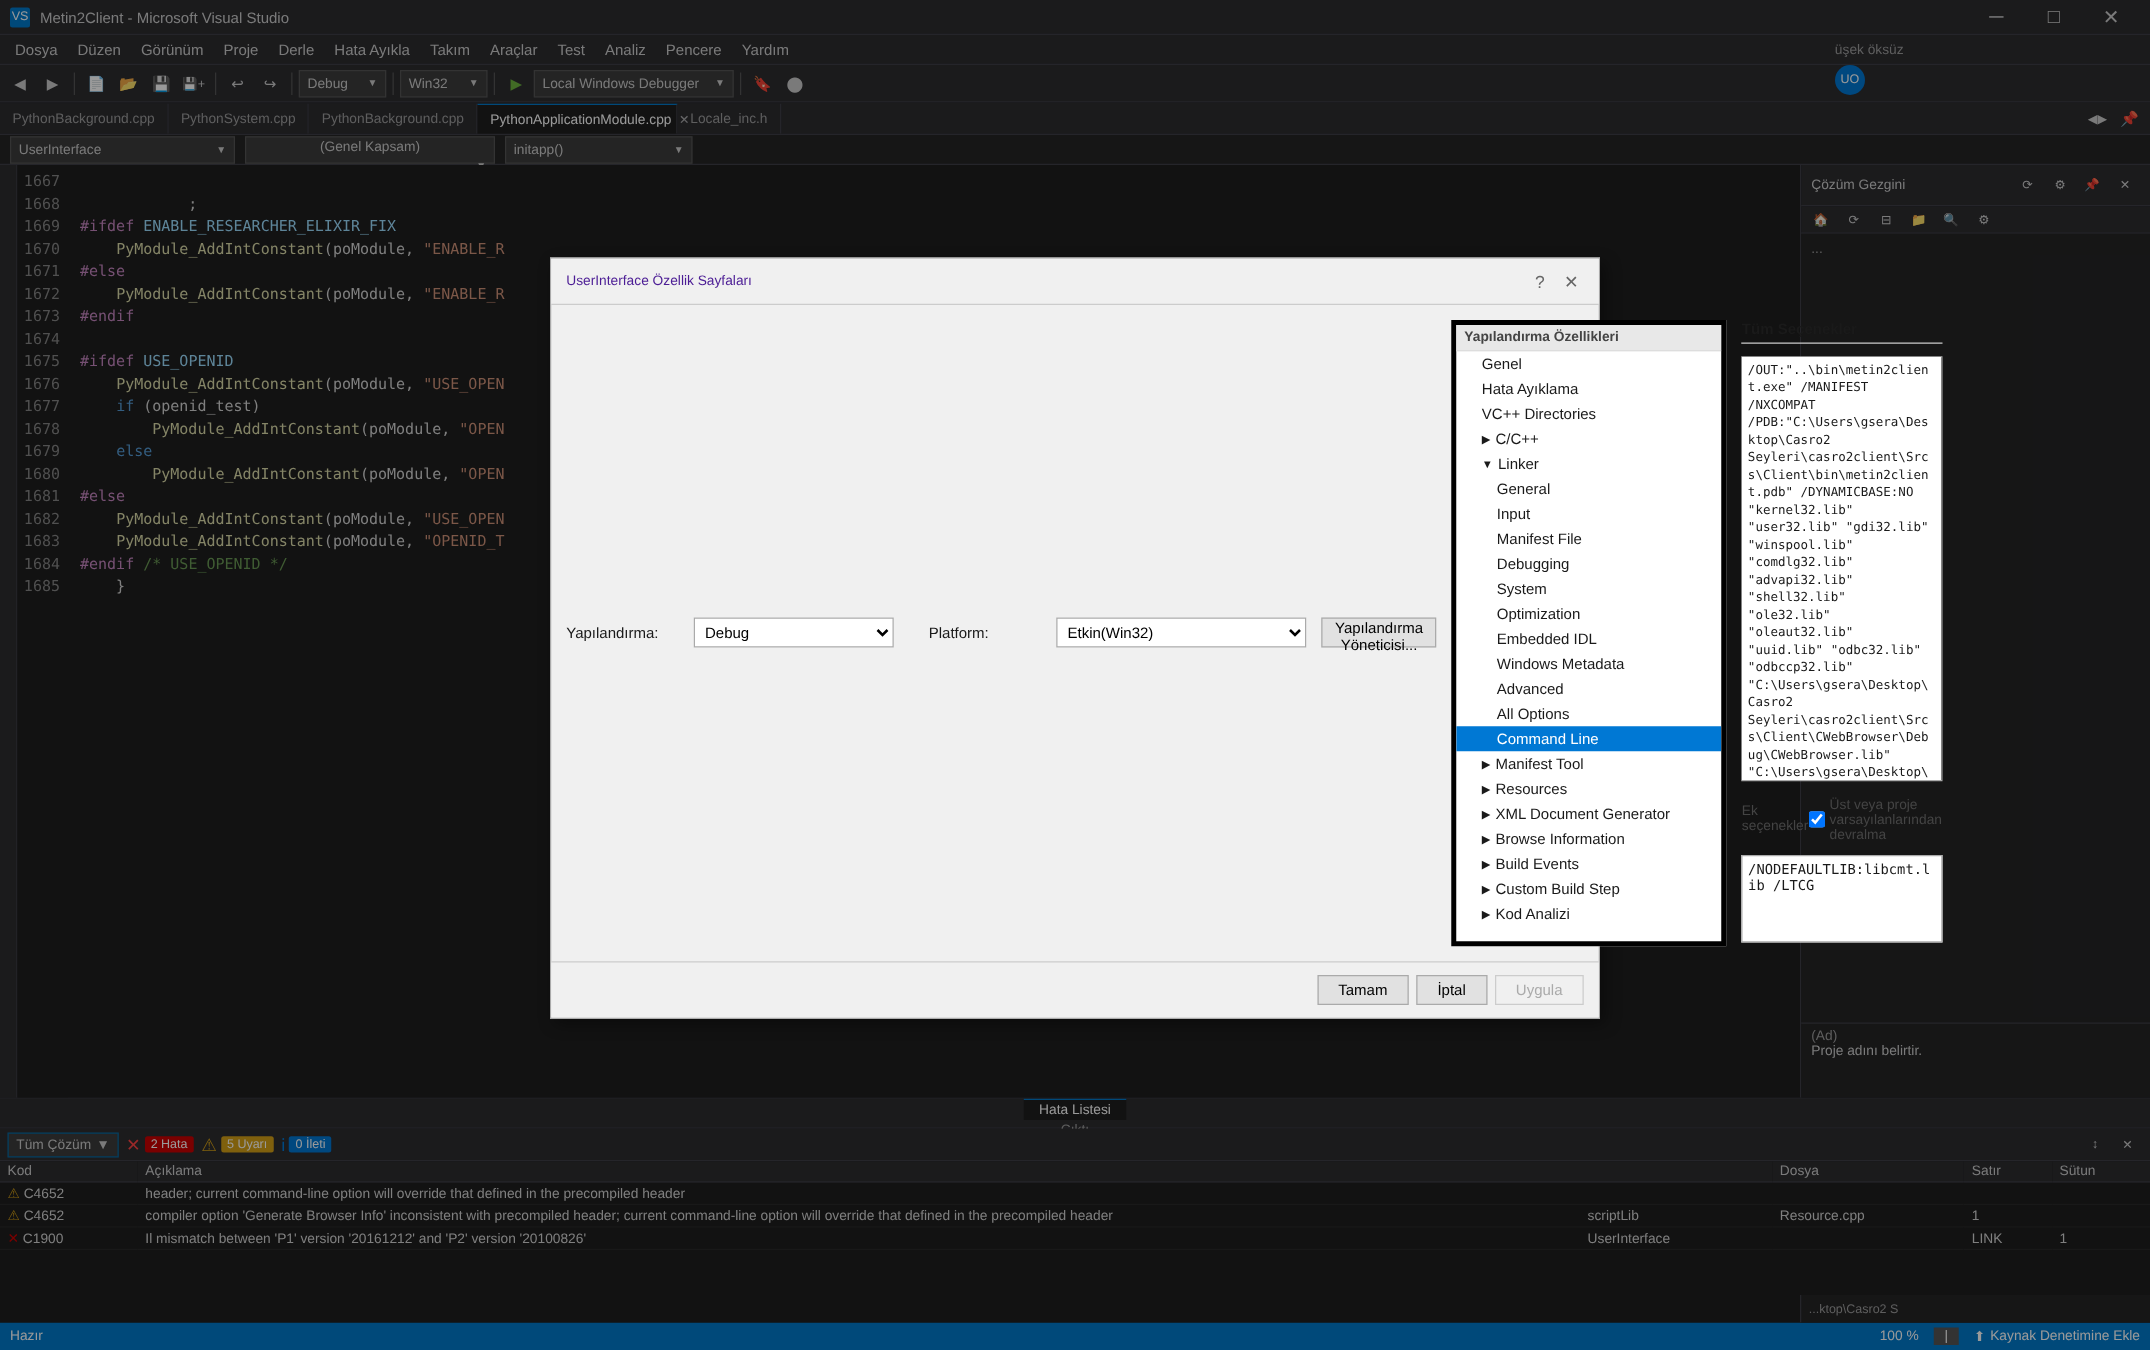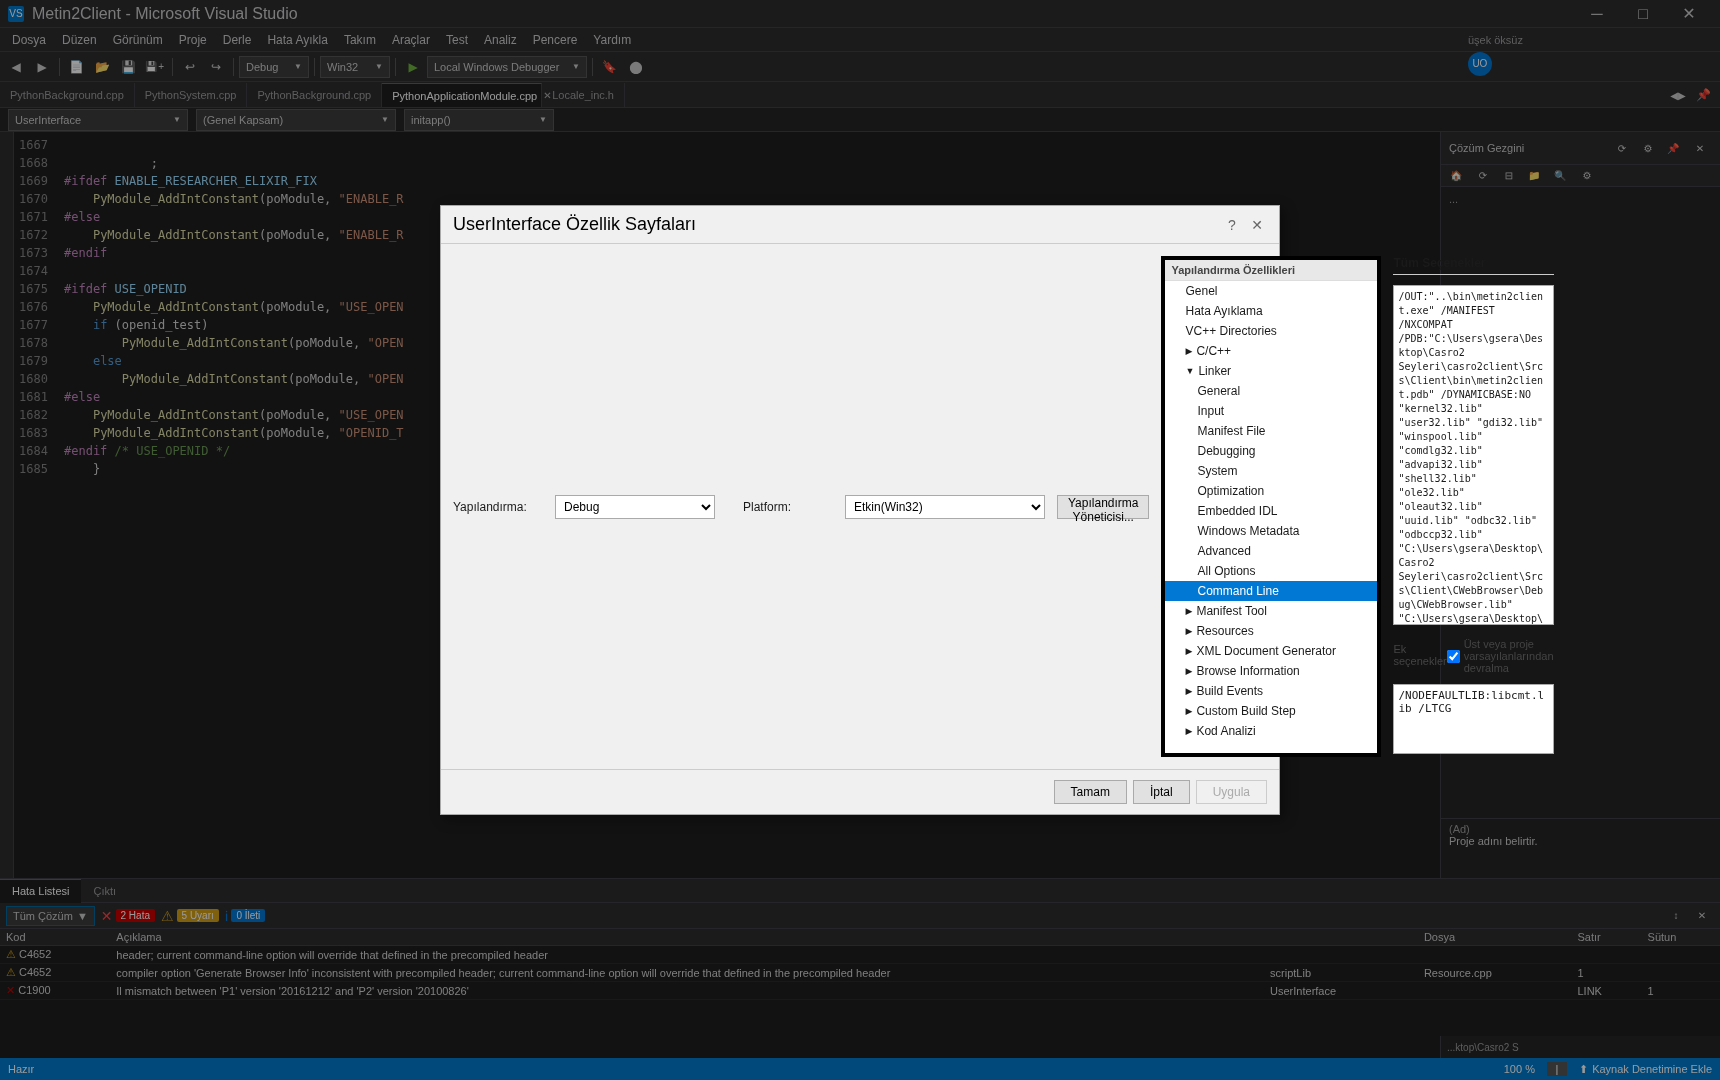--- a/index.html
+++ b/index.html
@@ -1,21 +1,21 @@
 <!DOCTYPE html>
 <html><head>
   <meta charset="utf-8">
   <style>
     * { box-sizing: border-box; margin: 0; padding: 0; }
     body { font-family: 'Segoe UI', Tahoma, sans-serif; font-size: 12px; background: #1e1e1e; color: #d4d4d4; overflow: hidden; width: 1720px; height: 1080px; position: relative; }
 
     
     .title-bar { background: #2d2d30; height: 28px; display: flex; align-items: center; padding: 0 8px; gap: 8px; border-bottom: 1px solid #3f3f46; }
     .title-bar-icon { width: 16px; height: 16px; background: #007acc; border-radius: 2px; display: flex; align-items: center; justify-content: center; color: white; font-size: 10px; flex-shrink: 0; }
-    .title-bar-text { color: #cccccc; font-size: 16px; flex: 1; }
+    .title-bar-text { color: #cccccc; font-size: 12px; flex: 1; }
     .title-bar-controls { display: flex; gap: 0; margin-left: auto; }
     .title-bar-btn { width: 46px; height: 28px; display: flex; align-items: center; justify-content: center; color: #cccccc; font-size: 16px; cursor: pointer; background: transparent; border: none; }
 
     
     .menu-bar { background: #2d2d30; height: 24px; display: flex; align-items: center; padding: 0 4px; border-bottom: 1px solid #3f3f46; }
     .menu-item { padding: 2px 8px; color: #cccccc; font-size: 12px; cursor: pointer; height: 24px; display: flex; align-items: center; }
 
     
     .toolbar { background: #2d2d30; height: 30px; display: flex; align-items: center; padding: 0 4px; gap: 2px; border-bottom: 1px solid #3f3f46; }
     .toolbar-btn { width: 24px; height: 24px; display: flex; align-items: center; justify-content: center; color: #cccccc; cursor: pointer; background: transparent; border: 1px solid transparent; border-radius: 2px; font-size: 12px; }
@@ -37,21 +37,21 @@
     .editor-inner { display: flex; flex: 1; overflow: hidden; }
     .line-numbers { width: 40px; background: #1e1e1e; color: #858585; font-size: 12px; font-family: 'Consolas', monospace; text-align: right; padding: 0 6px 0 0; line-height: 18px; overflow: hidden; user-select: none; }
     .code-content { flex: 1; color: #d4d4d4; font-size: 12px; font-family: 'Consolas', monospace; line-height: 18px; padding: 0 10px; overflow: hidden; white-space: pre; }
 
     
     .right-panel { width: 280px; background: #252526; border-left: 1px solid #3f3f46; display: flex; flex-direction: column; }
     .right-panel-header { background: #2d2d30; padding: 4px 8px; font-size: 11px; color: #cccccc; border-bottom: 1px solid #3f3f46; display: flex; align-items: center; justify-content: space-between; }
 
     
     .bottom-area { height: 180px; border-top: 1px solid #3f3f46; display: flex; flex-direction: column; }
-    .bottom-tabs { height: 24px; display: flex; align-items: center; background: #2d2d30; border-bottom: 1px solid #3f3f46; }
+    .bottom-tabs { height: 24px; display: flex; align-items: center; background: #2d2d30; border-bottom: 1px solid #3f3f46; flex-direction: column; }
     .bottom-tab { padding: 2px 12px; font-size: 11px; cursor: pointer; color: #9d9d9d; height: 24px; display: flex; align-items: center; }
     .bottom-tab.active { color: #ffffff; border-top: 1px solid #007acc; background: #1e1e1e; }
     .bottom-content { flex: 1; overflow: hidden; background: #1e1e1e; }
 
     
     .error-toolbar { height: 26px; display: flex; align-items: center; gap: 6px; padding: 0 6px; background: #2d2d30; border-bottom: 1px solid #3f3f46; }
     .error-filter { background: #3c3c3c; border: 1px solid #0369a1; color: #cccccc; padding: 2px 6px; font-size: 11px; height: 20px; display: flex; align-items: center; gap: 4px; cursor: pointer; }
     .error-badge { display: flex; align-items: center; gap: 3px; font-size: 11px; cursor: pointer; }
     .badge-error { background: #cc0000; color: white; border-radius: 2px; padding: 1px 5px; font-size: 10px; }
     .badge-warning { background: #d4a017; color: white; border-radius: 2px; padding: 1px 5px; font-size: 10px; }
@@ -62,21 +62,21 @@
     .error-row { cursor: pointer; }
 
     
     .status-bar { height: 22px; background: #007acc; display: flex; align-items: center; padding: 0 8px; gap: 12px; font-size: 11px; color: white; }
     .status-item { display: flex; align-items: center; gap: 4px; }
 
     
     .dialog-overlay { position: absolute; top: 0; left: 0; right: 0; bottom: 0; background: rgba(0,0,0,0.4); z-index: 100; display: flex; align-items: center; justify-content: center; }
     .dialog { background: #f0f0f0; width: 840px; min-height: 580px; border: 1px solid #aaa; box-shadow: 4px 4px 12px rgba(0,0,0,0.4); display: flex; flex-direction: column; color: #1a1a1a; font-size: 12px; }
     .dialog-title-bar { background: #f0f0f0; padding: 8px 12px; display: flex; align-items: center; justify-content: space-between; border-bottom: 1px solid #ccc; }
-    .dialog-title { font-size: 18px; font-weight: normal; color: #000000; text-align: right; }
+    .dialog-title { font-size: 11px; font-weight: normal; color: #4c1d95; text-align: right; }
     .dialog-close { width: 20px; height: 20px; display: flex; align-items: center; justify-content: center; cursor: pointer; color: #666; font-size: 14px; }
     .dialog-body { display: flex; flex-direction: row; flex: 1; padding: 12px; gap: 12px; }
     .dialog-top-row { display: flex; align-items: center; gap: 12px; }
     .dialog-label { font-size: 12px; color: #1a1a1a; min-width: 90px; }
     .dialog-select { height: 24px; border: 1px solid #aaa; background: white; padding: 0 4px; font-size: 12px; min-width: 160px; }
     .dialog-btn-secondary { height: 24px; padding: 0 10px; background: #e1e1e1; border: 1px solid #aaa; font-size: 12px; cursor: pointer; }
     .dialog-main { display: flex; flex: 1; gap: 0; }
     .dialog-left { width: 220px; background: white; border: 4px solid #000000; overflow-y: auto; flex-shrink: 0; }
     .dialog-right { flex: 1; display: flex; flex-direction: column; gap: 10px; padding-left: 12px; }
     .tree-item { padding: 3px 8px; cursor: pointer; font-size: 12px; color: #1a1a1a; display: flex; align-items: center; gap: 4px; }
@@ -184,21 +184,21 @@
     <div class="toolbar-btn" style="font-size:10px;">◀▶</div>
     <div class="toolbar-btn">📌</div>
   </div>
 </div>
 
 <div class="editor-filename-bar">
   <div class="toolbar-dropdown" style="min-width:180px;">
     <span>UserInterface</span>
     <span class="toolbar-dropdown-arrow">▼</span>
   </div>
-  <div class="toolbar-dropdown" style="min-width:200px;">
+  <div class="toolbar-dropdown" style="min-width:200px;flex-direction:column;">
     <span>(Genel Kapsam)</span>
     <span class="toolbar-dropdown-arrow">▼</span>
   </div>
   <div class="toolbar-dropdown" style="min-width:150px;">
     <span>initapp()</span>
     <span class="toolbar-dropdown-arrow">▼</span>
   </div>
 </div>
 
 <div style="display:flex; height: calc(1080px - 28px - 24px - 30px - 26px - 24px - 180px - 22px); position:relative;">

